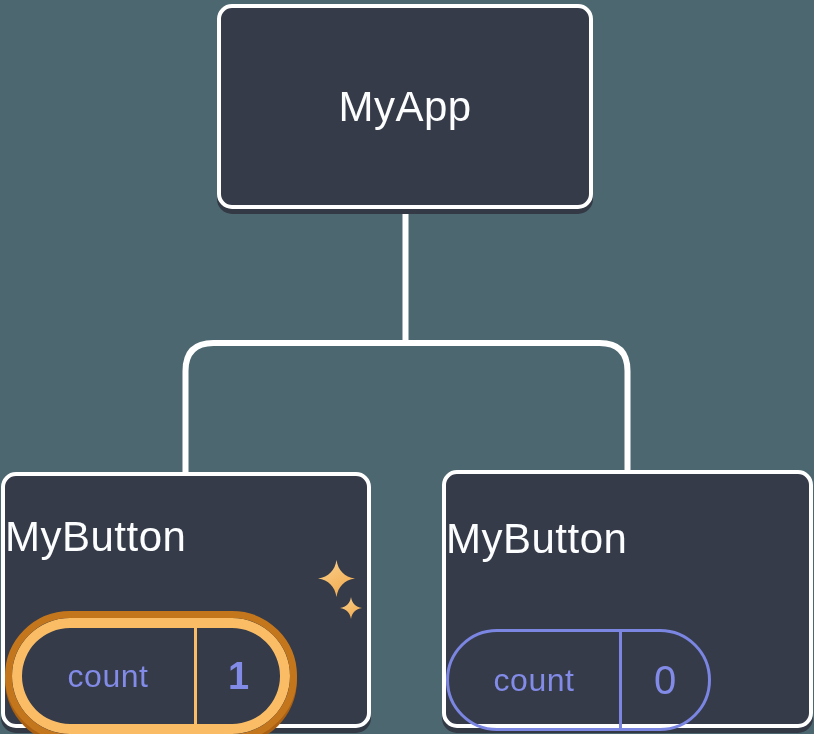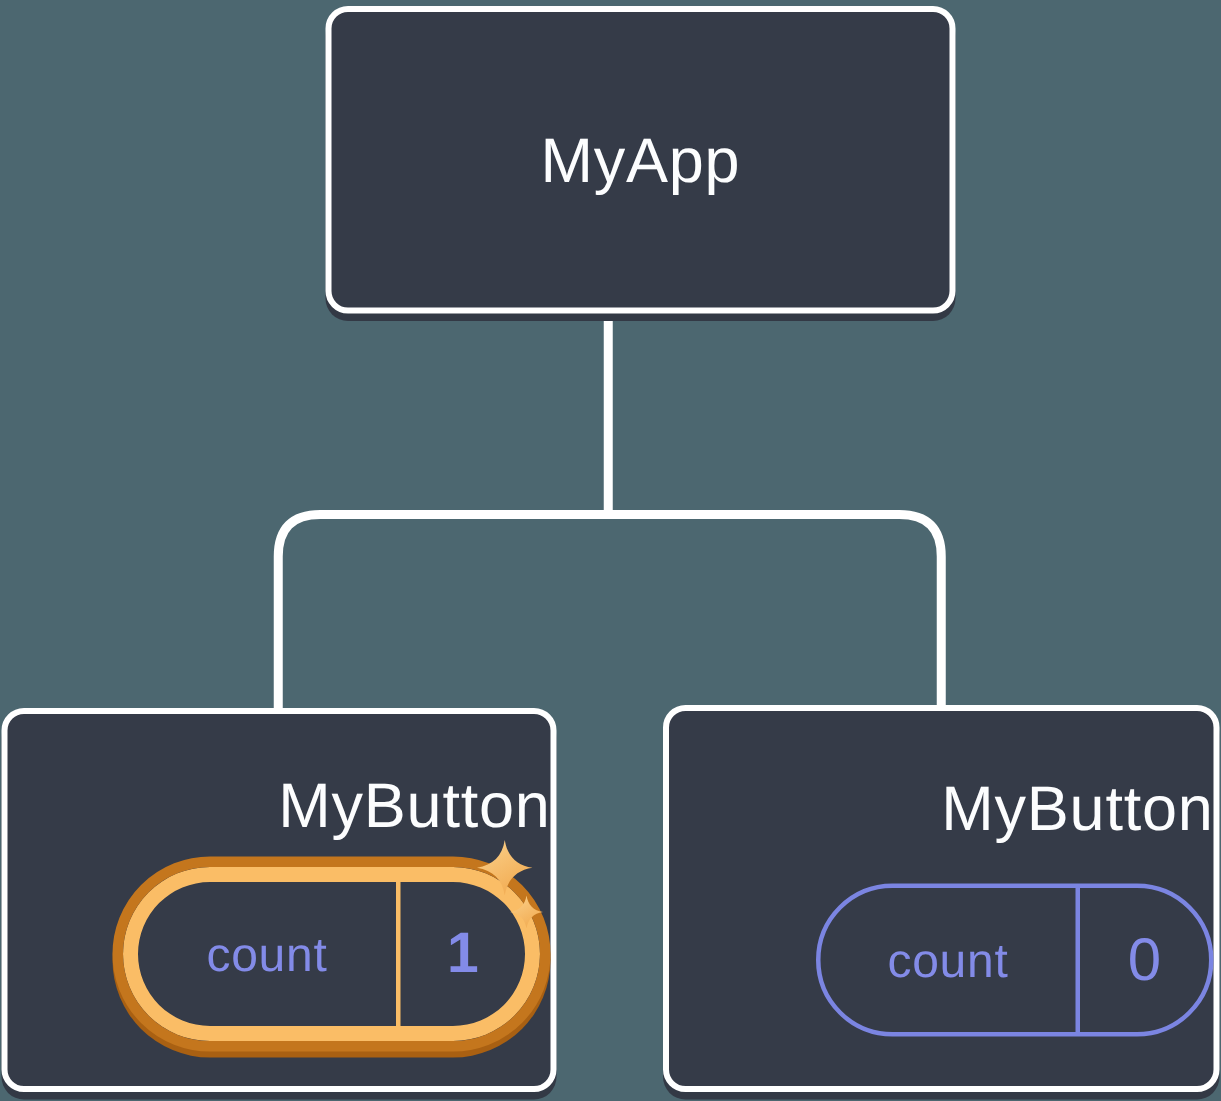--- a/index.html
+++ b/index.html
@@ -25,30 +25,31 @@
     box-sizing: border-box;
     background: #353B48;
     border: 4px solid #FFFFFF;
     border-radius: 15px;
     box-shadow: 0 5px 0 #333945;
     z-index: 1;
   }
 
   .node-root {
     left: 217px; top: 4px;
-    width: 420px; height: 205px;
+    width: 376px; height: 205px;
     display: flex;
     align-items: center;
     justify-content: center;
   }
 
   .node-child {
     display: flex;
     flex-direction: column;
-    align-items: flex-end;
+    align-items: flex-start;
+    gap: 40px;
   }
 
   .node-child-left  { left: 1px;   top: 472px; width: 370px; height: 256px; padding-top: 40px; }
   .node-child-right { left: 442px; top: 470px; width: 371px; height: 258px; padding-top: 44px; }
 
   .node-title {
     color: #FCFDFE;
     font-size: 42px;
     font-weight: 500;
     line-height: 1;

